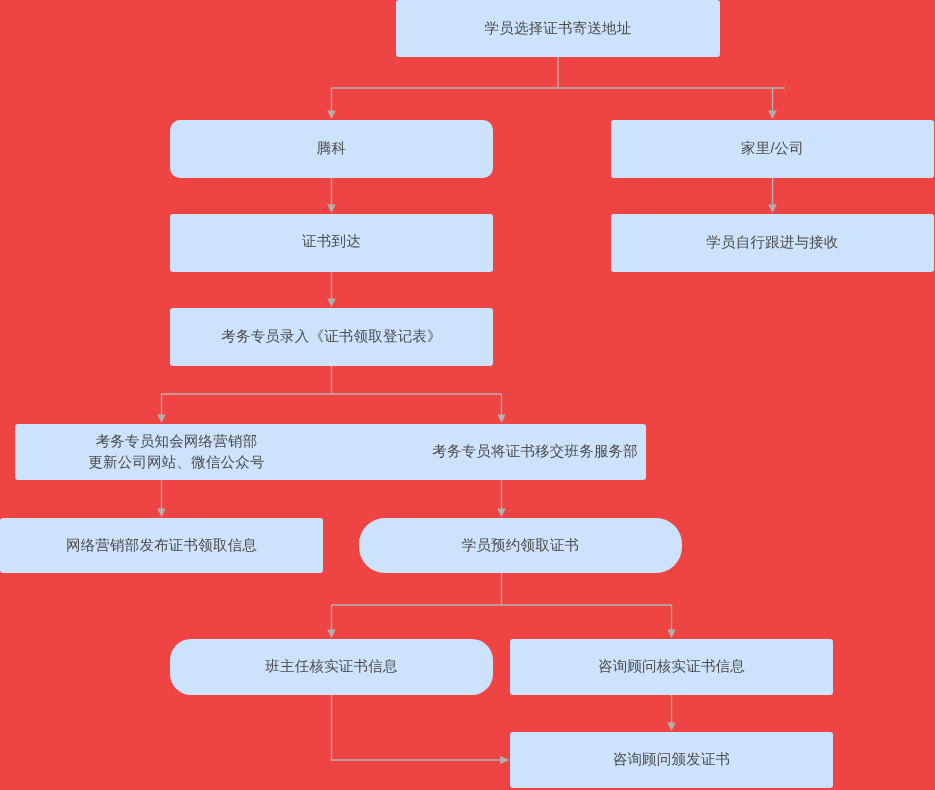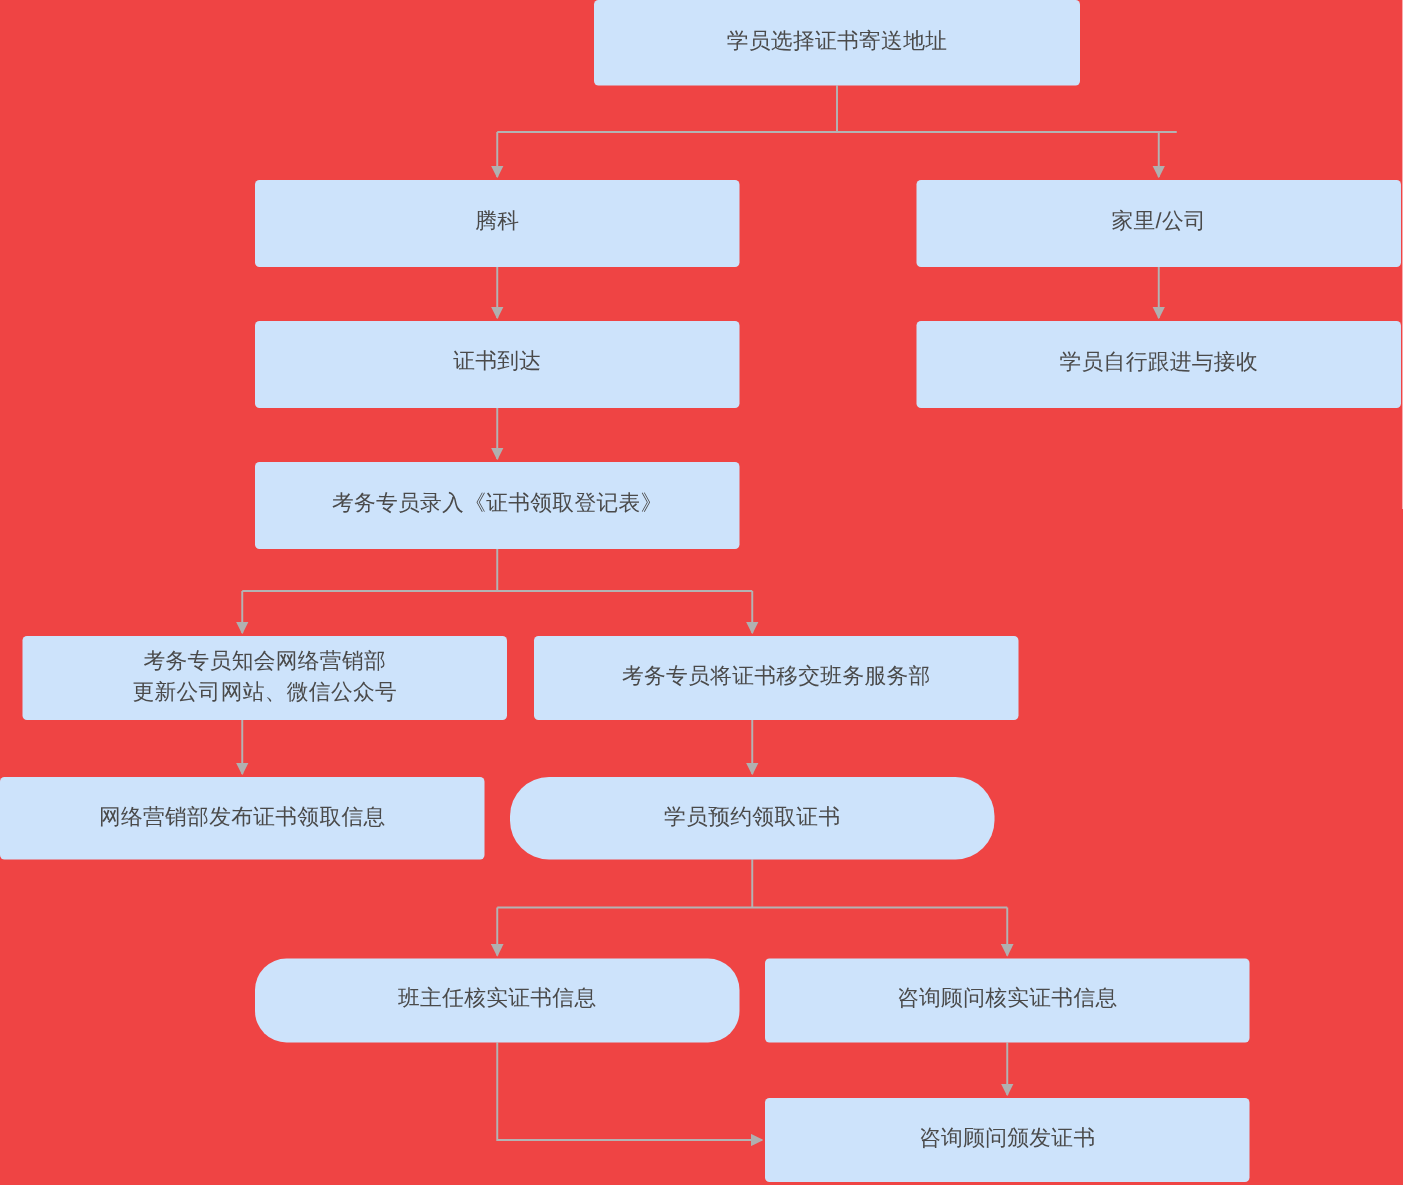--- a/index.html
+++ b/index.html
@@ -87,21 +87,21 @@
       <path d="M 671.5 695 L 671.5 730" marker-end="url(#arrow)"></path>
 
       <path d="M 331.5 695 L 331.5 760 L 508 760" marker-end="url(#arrow)"></path>
     </g>
   </svg>
 
   <div class="node" style="left:396px; top:0px; width:324px; height:57px;">
     <span class="label">学员选择证书寄送地址</span>
   </div>
 
-  <div class="node" style="left:170px; top:120px; width:323px; height:58px;">
+  <div class="node" style="left:170px; top:120px; width:323px; height:58px;border-radius:10px;">
     <span class="label">腾科</span>
   </div>
 
   <div class="node" style="left:611px; top:120px; width:323px; height:58px;justify-content:center;">
     <span class="label">家里/公司</span>
   </div>
 
   <div class="node" style="left:170px; top:214px; width:323px; height:58px;font-family:Liberation Mono, monospace;">
     <span class="label">证书到达</span>
   </div>
@@ -112,29 +112,29 @@
 
   <div class="node" style="left:170px; top:308px; width:323px; height:58px;text-align:center;">
     <span class="label">考务专员录入《证书领取登记表》</span>
   </div>
 
   <div class="node" style="left:15px; top:424px; width:323px; height:56px;">
     <span class="label">考务专员知会网络营销部
 更新公司网站、微信公众号</span>
   </div>
 
-  <div class="node" style="left:356px; top:424px; width:323px; height:56px;">
+  <div class="node" style="left:323px; top:424px; width:323px; height:56px;justify-content:flex-end;">
     <span class="label">考务专员将证书移交班务服务部</span>
   </div>
 
   <div class="node" style="left:0px; top:518px; width:323px; height:55px;">
     <span class="label">网络营销部发布证书领取信息</span>
   </div>
 
-  <div class="node" style="left:340px; top:518px; width:323px; height:55px;border-radius:26px;">
+  <div class="node" style="left:359px; top:518px; width:323px; height:55px;border-radius:26px;">
     <span class="label">学员预约领取证书</span>
   </div>
 
   <div class="node" style="left:170px; top:639px; width:323px; height:56px;border-radius:21px;">
     <span class="label">班主任核实证书信息</span>
   </div>
 
   <div class="node" style="left:510px; top:639px; width:323px; height:56px;">
     <span class="label">咨询顾问核实证书信息</span>
   </div>

